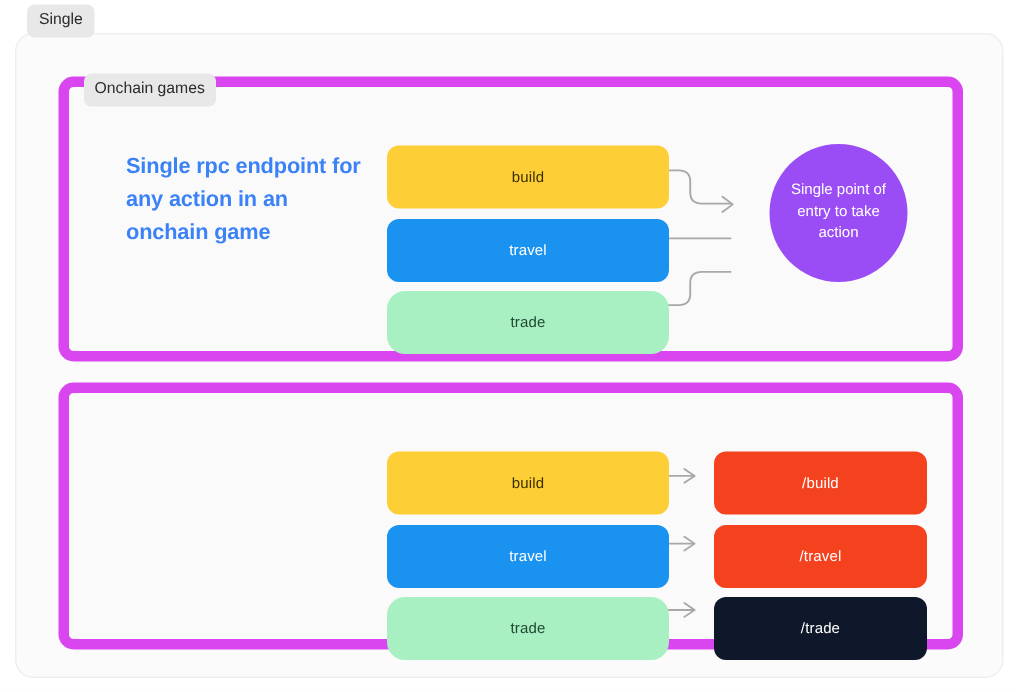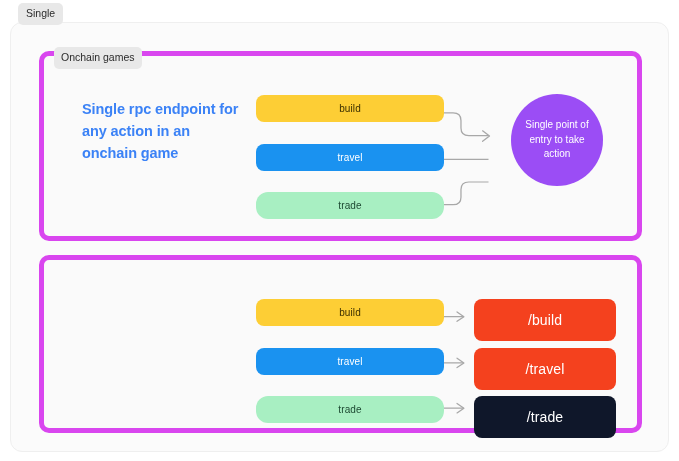--- a/index.html
+++ b/index.html
@@ -44,21 +44,21 @@
     border-radius: 12px;
   }
 
   
   .section {
     position: absolute;
     left: 28px;
     width: 603px;
     box-sizing: border-box;
     background: #fafafa;
-    border: 5px solid #d946ef;
+    border: 7px solid #d946ef;
     border-radius: 10px;
   }
   .section-onchain { top: 28px;  height: 190px; }
   .section-offchain{ top: 232px; height: 178px; }
 
   .section-tag {
     position: absolute;
     left: 10px;
     top: -9px;
     background: #e8e8e8;
@@ -80,21 +80,21 @@
     letter-spacing: -0.1px;
   }
   .blurb-onchain  { left: 38px; top: 42px;  width: 160px; }
   .blurb-offchain { left: 54px; top: 32px;  width: 148px; }
 
   
   .action-box {
     position: absolute;
     left: 212px;
     width: 188px;
-    height: 27px;
+    height: 42px;
     border-radius: 8px;
     display: flex;
     align-items: center;
     justify-content: center;
     font-size: 10px;
     letter-spacing: 0.1px;
   }
   .ab-1 { top: 39px; }
   .ab-2 { top: 88px; }
   .ab-3 { top: 136px; border-radius: 12px; }
@@ -102,21 +102,21 @@
   
   .endpoint-box {
     position: absolute;
     left: 430px;
     width: 142px;
     height: 42px;
     border-radius: 8px;
     display: flex;
     align-items: center;
     justify-content: center;
-    font-size: 14px;
+    font-size: 10px;
     color: #ffffff;
     letter-spacing: 0.1px;
   }
   .eb-1 { top: 39px; }
   .eb-2 { top: 88px; }
   .eb-3 { top: 136px; }
 
   
   .hub-circle {
     position: absolute;

